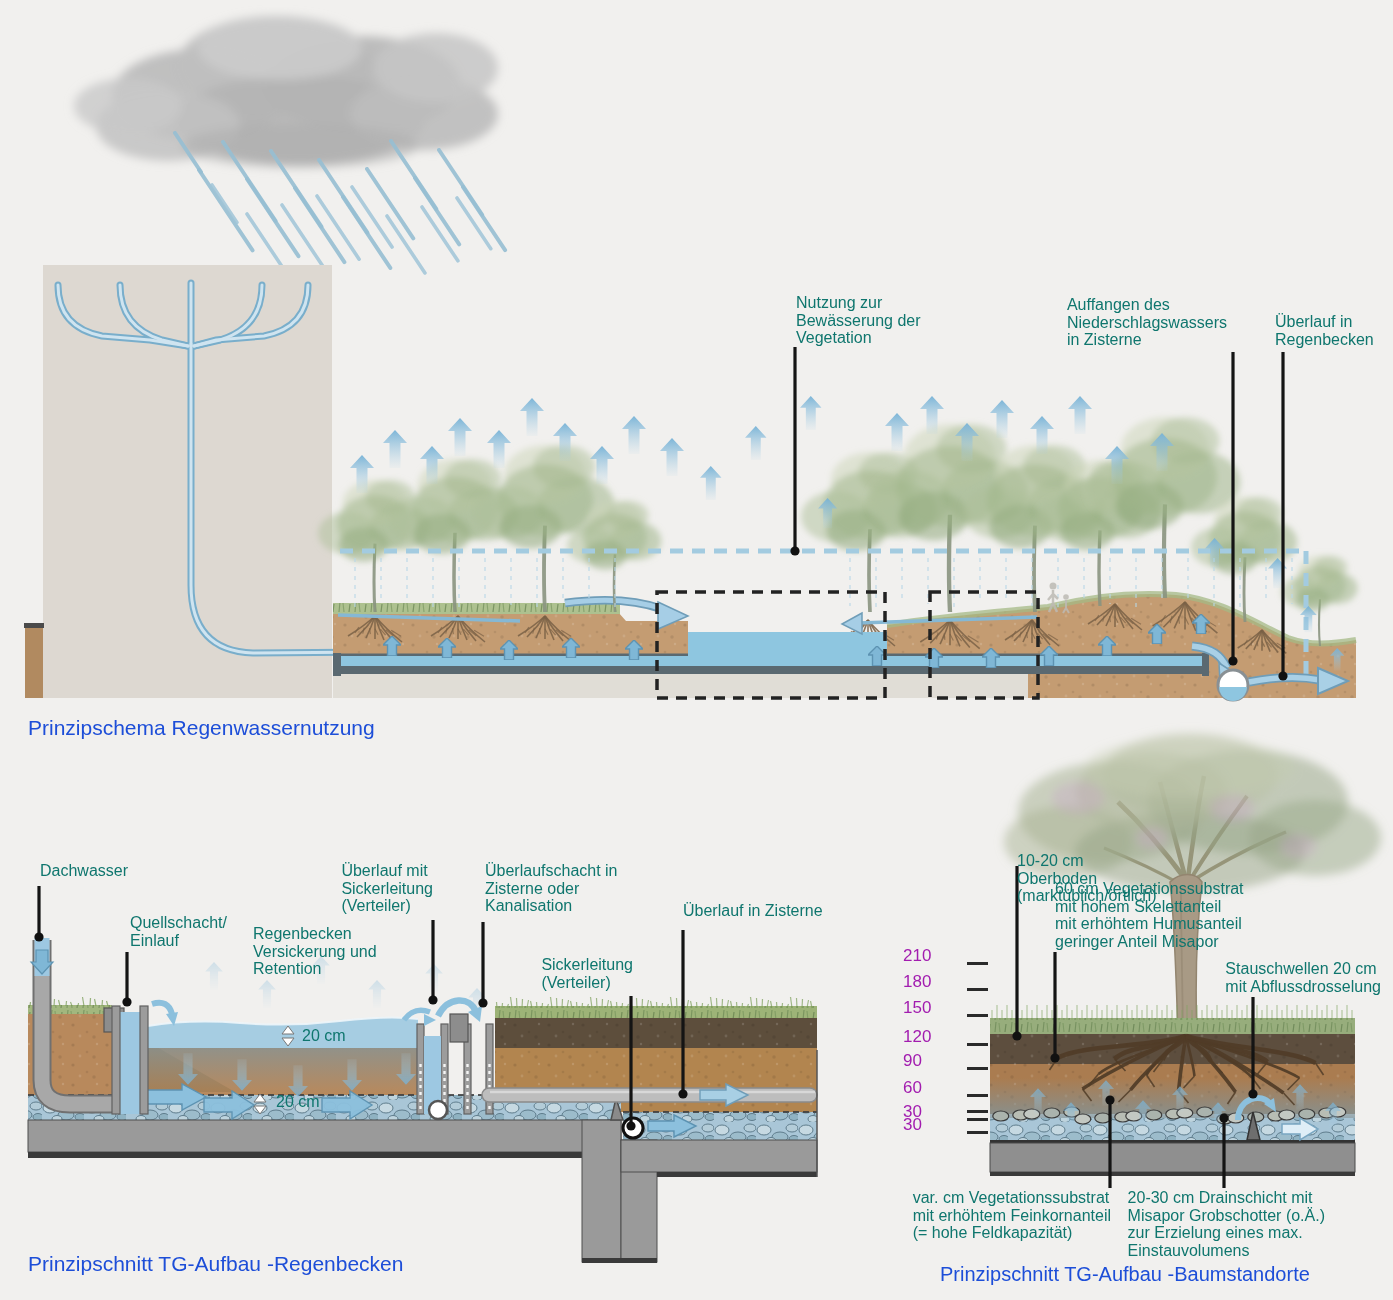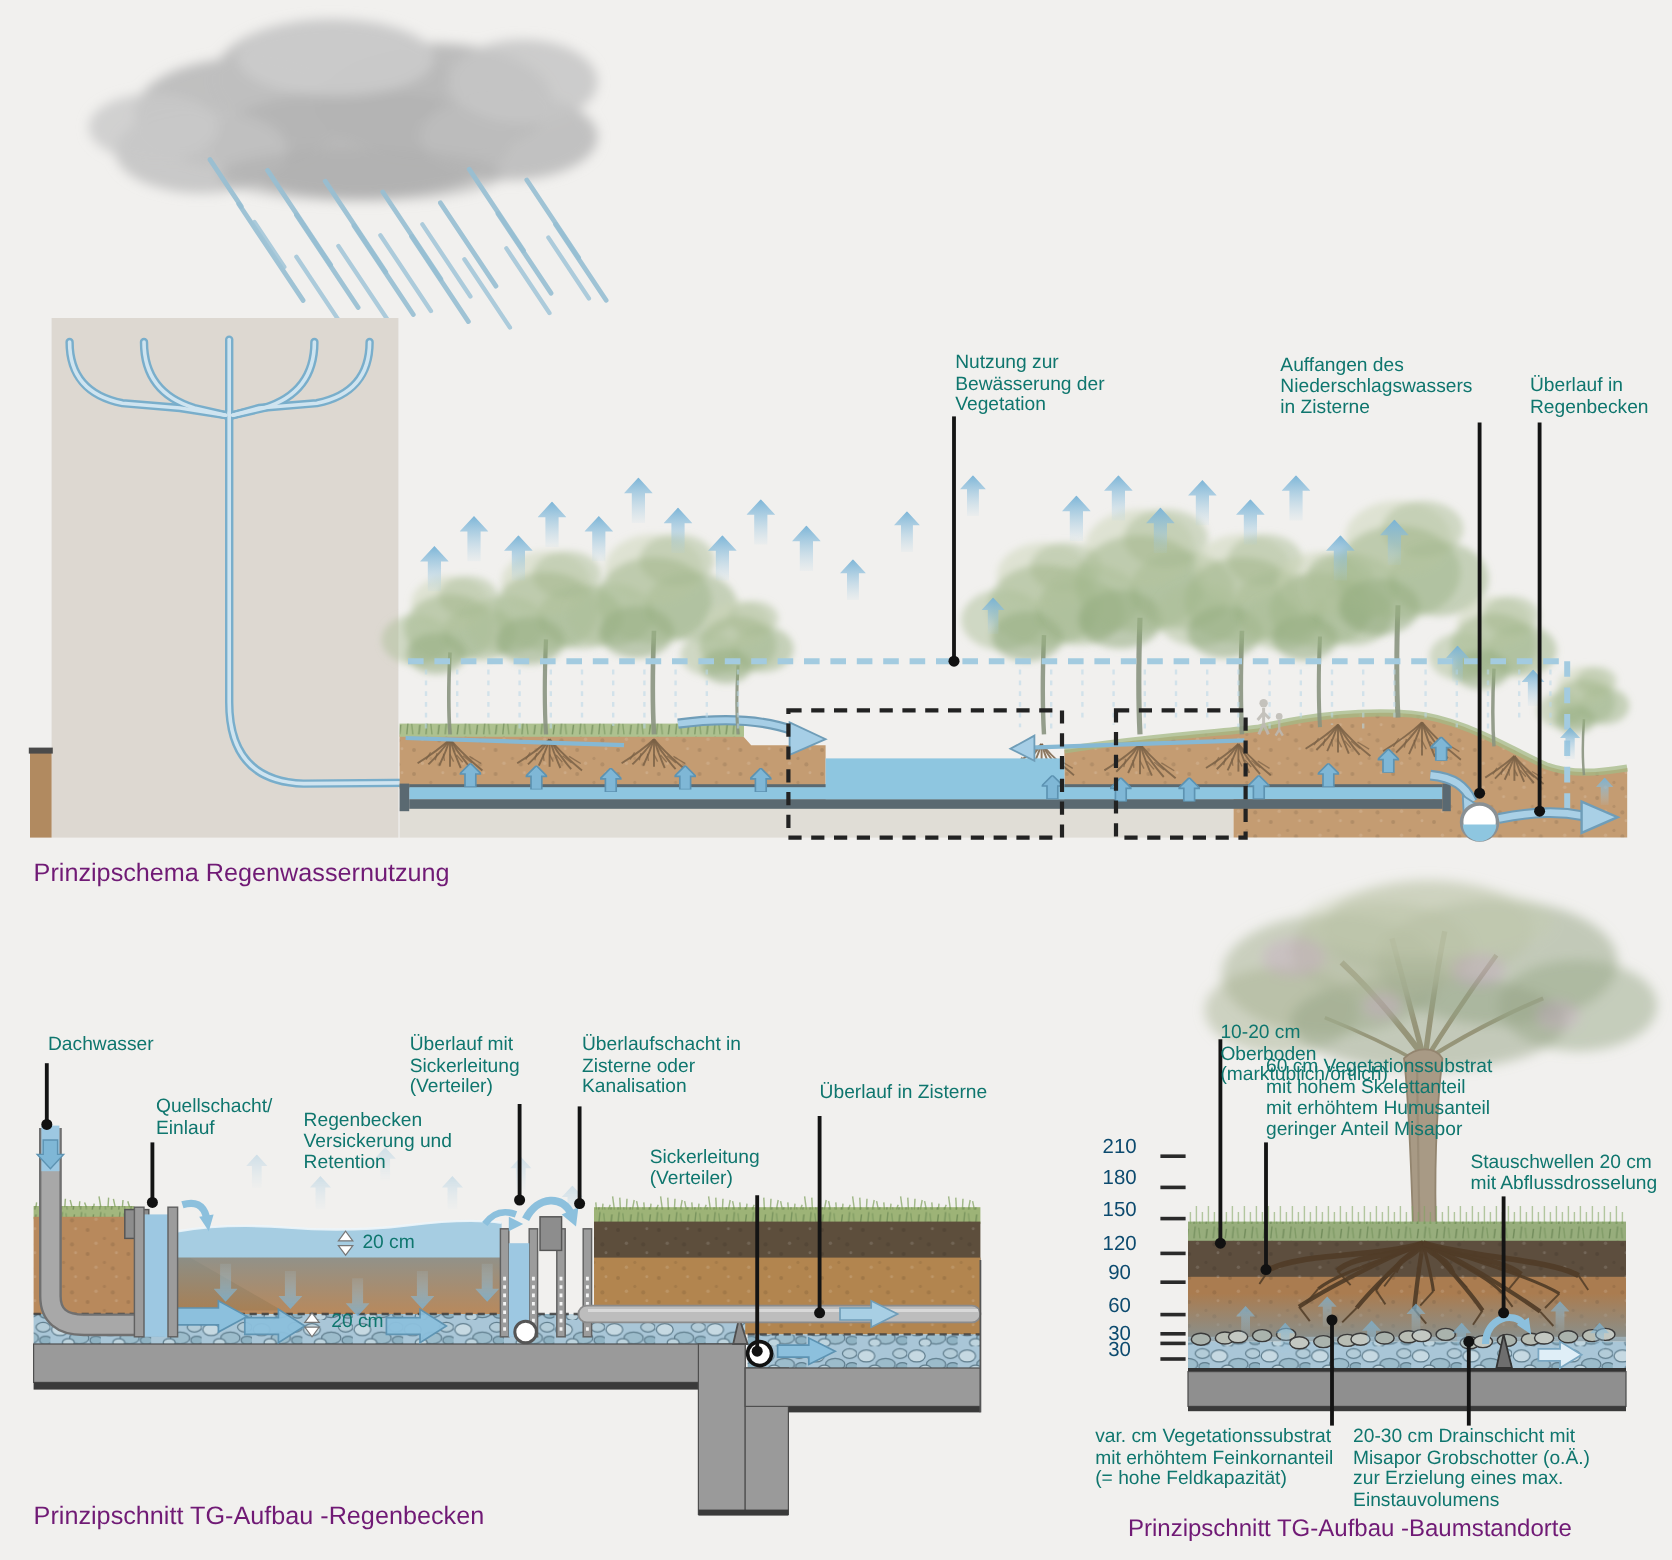--- a/index.html
+++ b/index.html
@@ -1,21 +1,21 @@
 <!DOCTYPE html>
 <html><head>
 <meta charset="utf-8">
 <style>
 html,body{margin:0;padding:0}
 body{width:1393px;height:1300px;background:#f1f0ee;position:relative;overflow:hidden;font-family:"Liberation Sans",sans-serif}
 #art{position:absolute;left:0;top:0}
 .lbl{position:absolute;font-size:16px;line-height:17.5px;color:#0f766e;white-space:pre-line}
 .r{text-align:left}
-.cap{position:absolute;font-size:21px;color:#701a75;white-space:nowrap}
-.scnum{position:absolute;font-size:17px;color:#0c4a6e;width:60px;text-align:center}
+.cap{position:absolute;font-size:21px;color:#1d4ed8;white-space:nowrap}
+.scnum{position:absolute;font-size:17px;color:#a21caf;width:60px;text-align:left}
 .tick{position:absolute;height:2.5px;background:#2a2a2a;width:21px}
 </style>
 </head>
 <body>
 
 <svg id="art" width="1393" height="1300">
   <defs>
     <filter id="b3" x="-30%" y="-30%" width="160%" height="160%">
         <feGaussianBlur stdDeviation="3"></feGaussianBlur>
       </filter>

